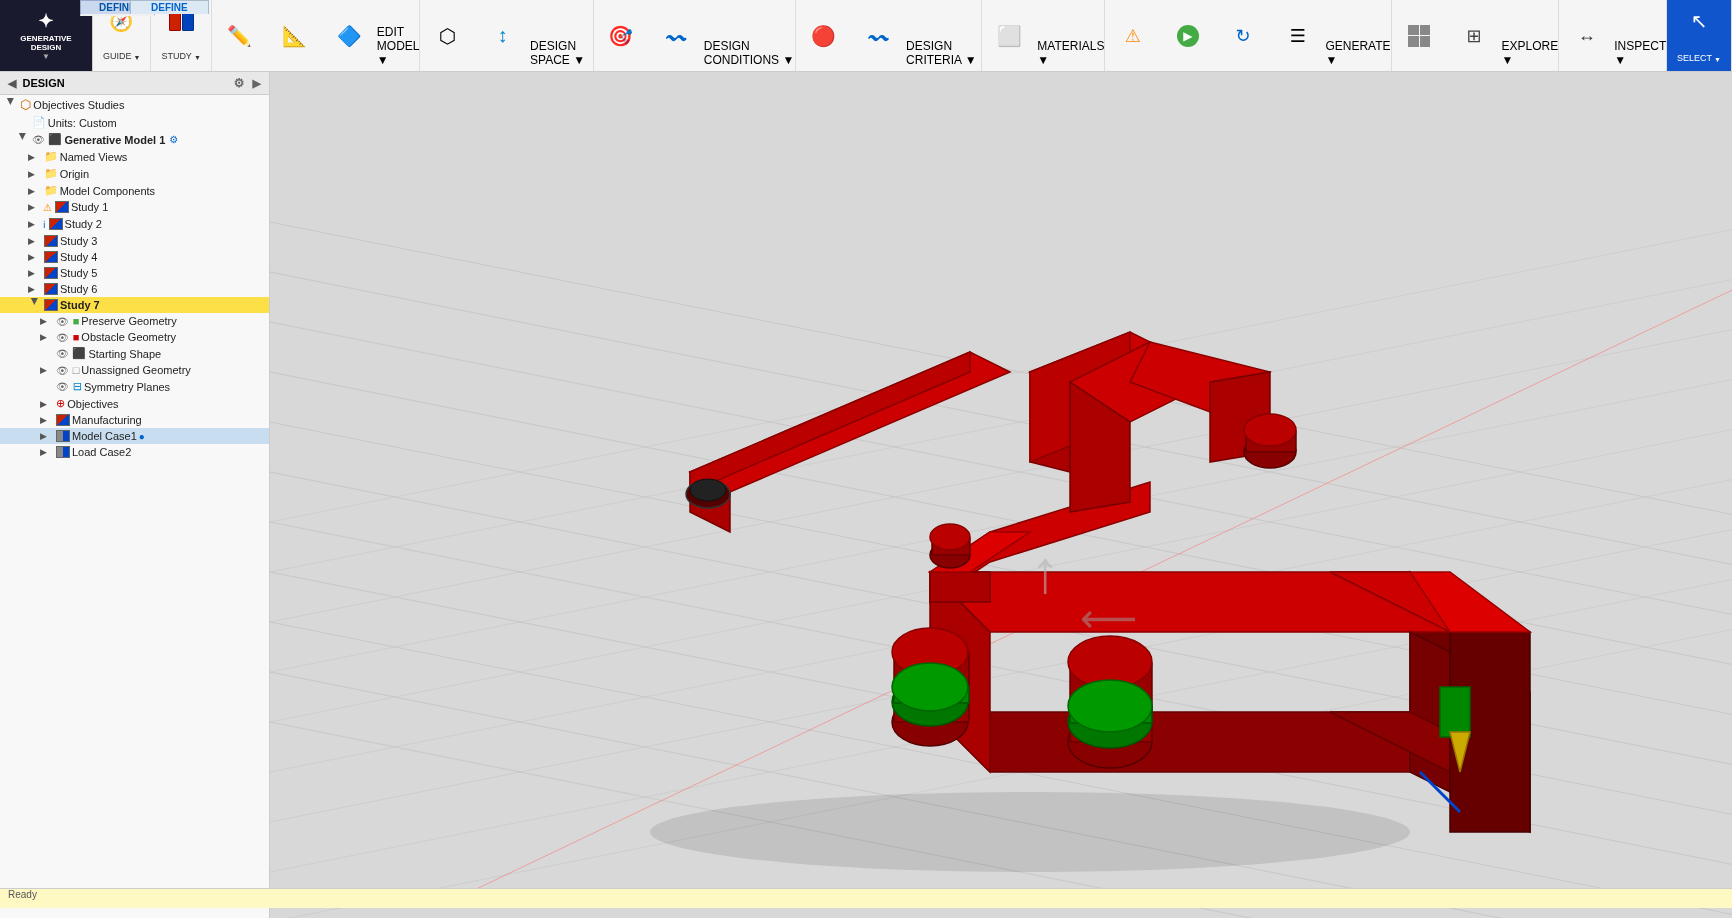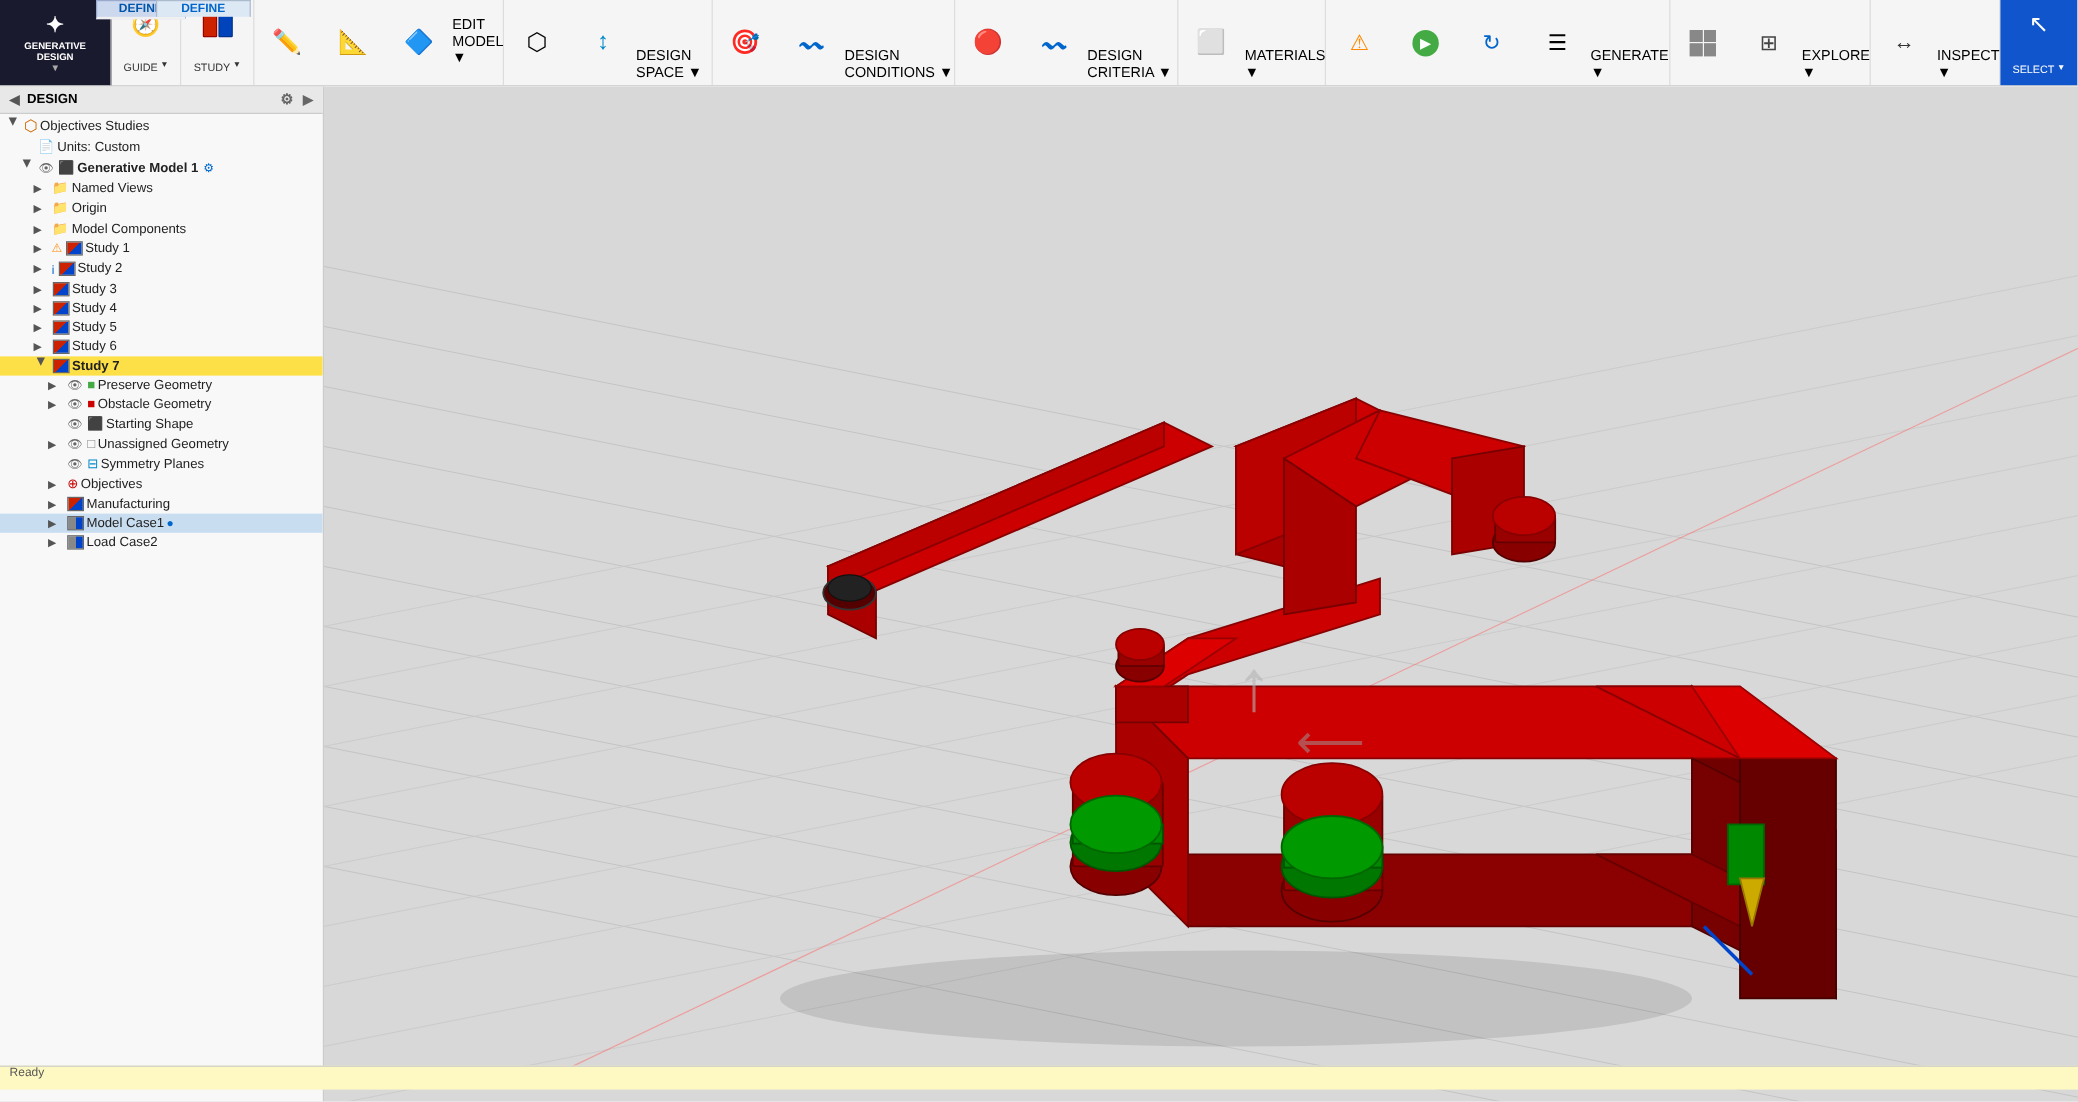--- a/index.html
+++ b/index.html
@@ -4,21 +4,21 @@
   <style>
     * { margin: 0; padding: 0; box-sizing: border-box; }
     body { font-family: 'Segoe UI', Arial, sans-serif; font-size: 12px; background: #f0f0f0; width: 1732px; height: 918px; overflow: hidden; }
 
     
     .toolbar { display: flex; align-items: stretch; background: #f5f5f5; border-bottom: 1px solid #ccc; height: 72px; }
     .toolbar-brand { display: flex; flex-direction: column; align-items: center; justify-content: center; padding: 4px 12px; background: #1a1a2e; color: white; font-size: 9px; font-weight: bold; text-align: center; border-right: 1px solid #ccc; min-width: 80px; }
     .toolbar-brand .brand-icon { font-size: 18px; margin-bottom: 2px; }
     .toolbar-group { display: flex; align-items: stretch; border-right: 1px solid #ddd; }
     .toolbar-item { display: flex; flex-direction: column; align-items: center; justify-content: center; padding: 4px 10px; cursor: pointer; min-width: 55px; }
-    .toolbar-item .label { font-size: 9px; color: #333; display: flex; align-items: flex-start; gap: 2px; margin-top: 20px; }
+    .toolbar-item .label { font-size: 9px; color: #333; display: flex; align-items: flex-end; gap: 2px; margin-top: 20px; }
     .toolbar-item .label .arrow { font-size: 7px; }
 
     
     .main-layout { display: flex; height: calc(918px - 72px); }
 
     
     .sidebar { width: 270px; background: #f8f8f8; border-right: 1px solid #ccc; display: flex; flex-direction: column; overflow: hidden; }
     .sidebar-header { display: flex; align-items: center; padding: 4px 8px; background: #e8e8e8; border-bottom: 1px solid #ccc; font-size: 11px; font-weight: bold; gap: 4px; }
     .sidebar-content { overflow-y: auto; flex: 1; }
     .tree-item { display: flex; align-items: center; padding: 2px 4px; cursor: pointer; font-size: 11px; white-space: nowrap; }
@@ -77,21 +77,21 @@
   <div class="toolbar-group">
     <div class="toolbar-item">
       <div style="font-size: 20px; color: #cc4400;">✏️</div>
     </div>
     <div class="toolbar-item">
       <div style="font-size: 20px; color: #447700;">📐</div>
     </div>
     <div class="toolbar-item">
       <div style="font-size: 20px; color: #cc0000;">🔷</div>
     </div>
-    <div style="display:flex; flex-direction:column; justify-content:flex-end; padding-bottom: 16px;">
+    <div style="display:flex; flex-direction:column; justify-content:flex-end; padding-bottom: 4px;">
       <div class="label">EDIT MODEL <span class="arrow">▼</span></div>
     </div>
   </div>
 
   <div class="toolbar-group">
     <div class="toolbar-item">
       <div style="font-size: 20px;">⬡</div>
     </div>
     <div class="toolbar-item">
       <div style="font-size: 20px; color: #0088cc;">↕</div>

